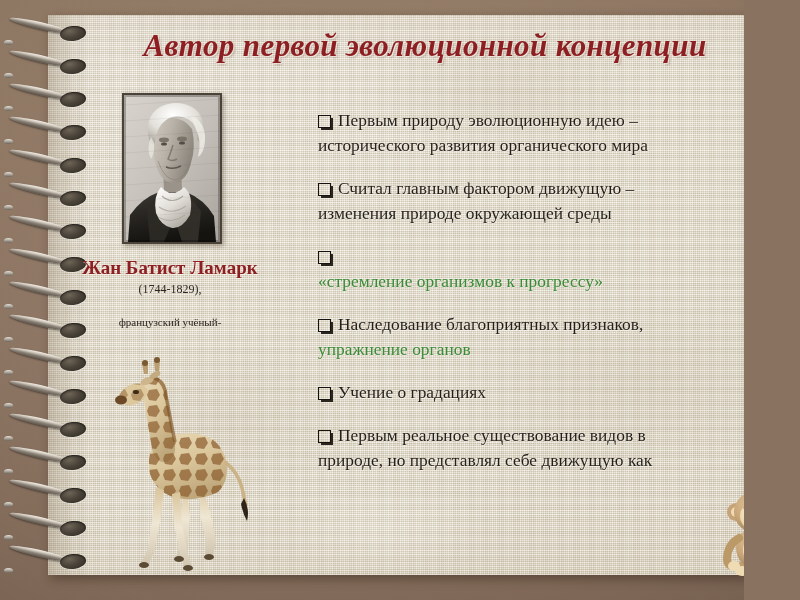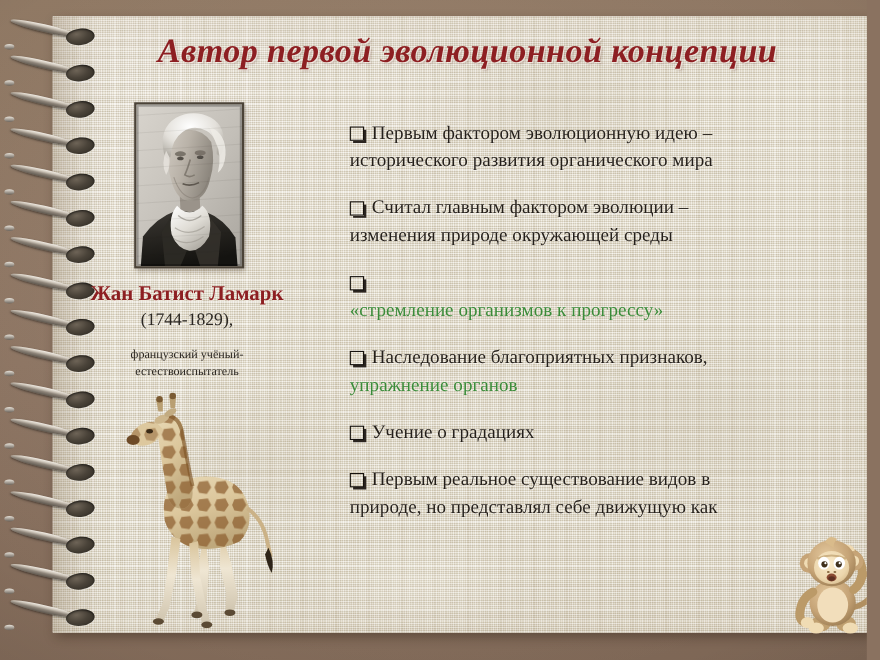--- a/index.html
+++ b/index.html
@@ -12,25 +12,26 @@
   body {
     background: #8a7260;
     font-family: "Liberation Serif", "DejaVu Serif", serif;
     position: relative;
   }
 
   
   #slide {
     position: absolute;
     left: 0; top: 0;
-    width: 788px; height: 600px;
+    width: 712px; height: 600px;
     background:
       radial-gradient(ellipse 120% 110% at 50% 45%, rgba(255,235,215,0.13) 0%, rgba(0,0,0,0.0) 55%, rgba(0,0,0,0.22) 100%),
       linear-gradient(170deg, #907964 0%, #8a7260 45%, #7d6655 100%);
     overflow: hidden;
+    padding-left: 32px;
   }
 
   
   #paper {
     position: absolute;
     left: 48px;
     top: 15px;
     width: 744px;
     height: 560px;
     background-color: #e4ddcc;
@@ -141,21 +142,21 @@
     color: #2b2722;
   }
   #cap-name {
     top: 257px;
     font-weight: bold;
     font-size: 19px;
     color: #8d1f22;
     text-shadow: 0.5px 0.5px 0 rgba(255,250,242,0.55);
     font-family: Liberation Serif, serif;
   }
-  #cap-years { top: 282px; font-size: 16px; }
+  #cap-years { top: 282px; font-size: 12px; }
   #cap-role1 { top: 316px; font-size: 11px; }
   #cap-role2 { top: 332px; font-size: 11px; }
 
   #giraffe { position: absolute; left: 98px; top: 356px; width: 175px; height: 215px; }
   #giraffe svg { display: block; width: 100%; height: 100%; }
 
   
   #monkey { position: absolute; left: 714px; top: 478px; width: 86px; height: 100px; }
   #monkey svg { display: block; width: 100%; height: 100%; }
 
@@ -323,21 +324,20 @@
           <path d="M0 138 L96 132"></path>
       </g>
 
       <rect x="0" y="0" width="96" height="147" fill="none" stroke="rgba(0,0,0,0.25)" stroke-width="4"></rect>
     </svg>
   </div>
 
   <div class="cap" id="cap-name">Жан Батист Ламарк</div>
   <div class="cap" id="cap-years">(1744-1829),</div>
   <div class="cap" id="cap-role1">французский учёный-</div>
-  <div class="cap" id="cap-role2">естествоиспытатель</div>
 
   <div id="giraffe">
     <svg viewBox="0 0 175 215">
       <defs>
         <linearGradient id="gBody" x1="0" y1="0" x2="0.4" y2="1">
           <stop offset="0%" stop-color="#e8d9b6"></stop>
           <stop offset="50%" stop-color="#dcc79c"></stop>
           <stop offset="100%" stop-color="#bfa87c"></stop>
         </linearGradient>
         <linearGradient id="gLeg" x1="0" y1="0" x2="0" y2="1">
@@ -446,26 +446,26 @@
       <ellipse cx="45" cy="42" rx="1.3" ry="0.9" fill="#8a6a42"></ellipse>
 
       <ellipse cx="42" cy="47" rx="4.5" ry="3.6" fill="#8a4a32"></ellipse>
       <ellipse cx="42" cy="48" rx="3" ry="2.2" fill="#5d3021"></ellipse>
     </svg>
   </div>
 
   <div id="bullets">
 
     <div class="bullet-item">
-      <span class="bullet-box"></span><span>Первым фактором эволюционную идею –</span>
+      <span class="bullet-box"></span><span>Первым природу эволюционную идею –</span>
       <span class="b-line2">исторического развития органического мира</span>
     </div>
 
     <div class="bullet-item">
-      <span class="bullet-box"></span><span>Считал главным фактором эволюции –</span>
+      <span class="bullet-box"></span><span>Считал главным фактором движущую –</span>
       <span class="b-line2">изменения природе окружающей среды</span>
     </div>
 
     <div class="bullet-item">
       <span class="bullet-box"></span>
       <span class="b-line2 green">«стремление организмов к прогрессу»</span>
     </div>
 
     <div class="bullet-item">
       <span class="bullet-box"></span><span>Наследование благоприятных признаков,</span>

